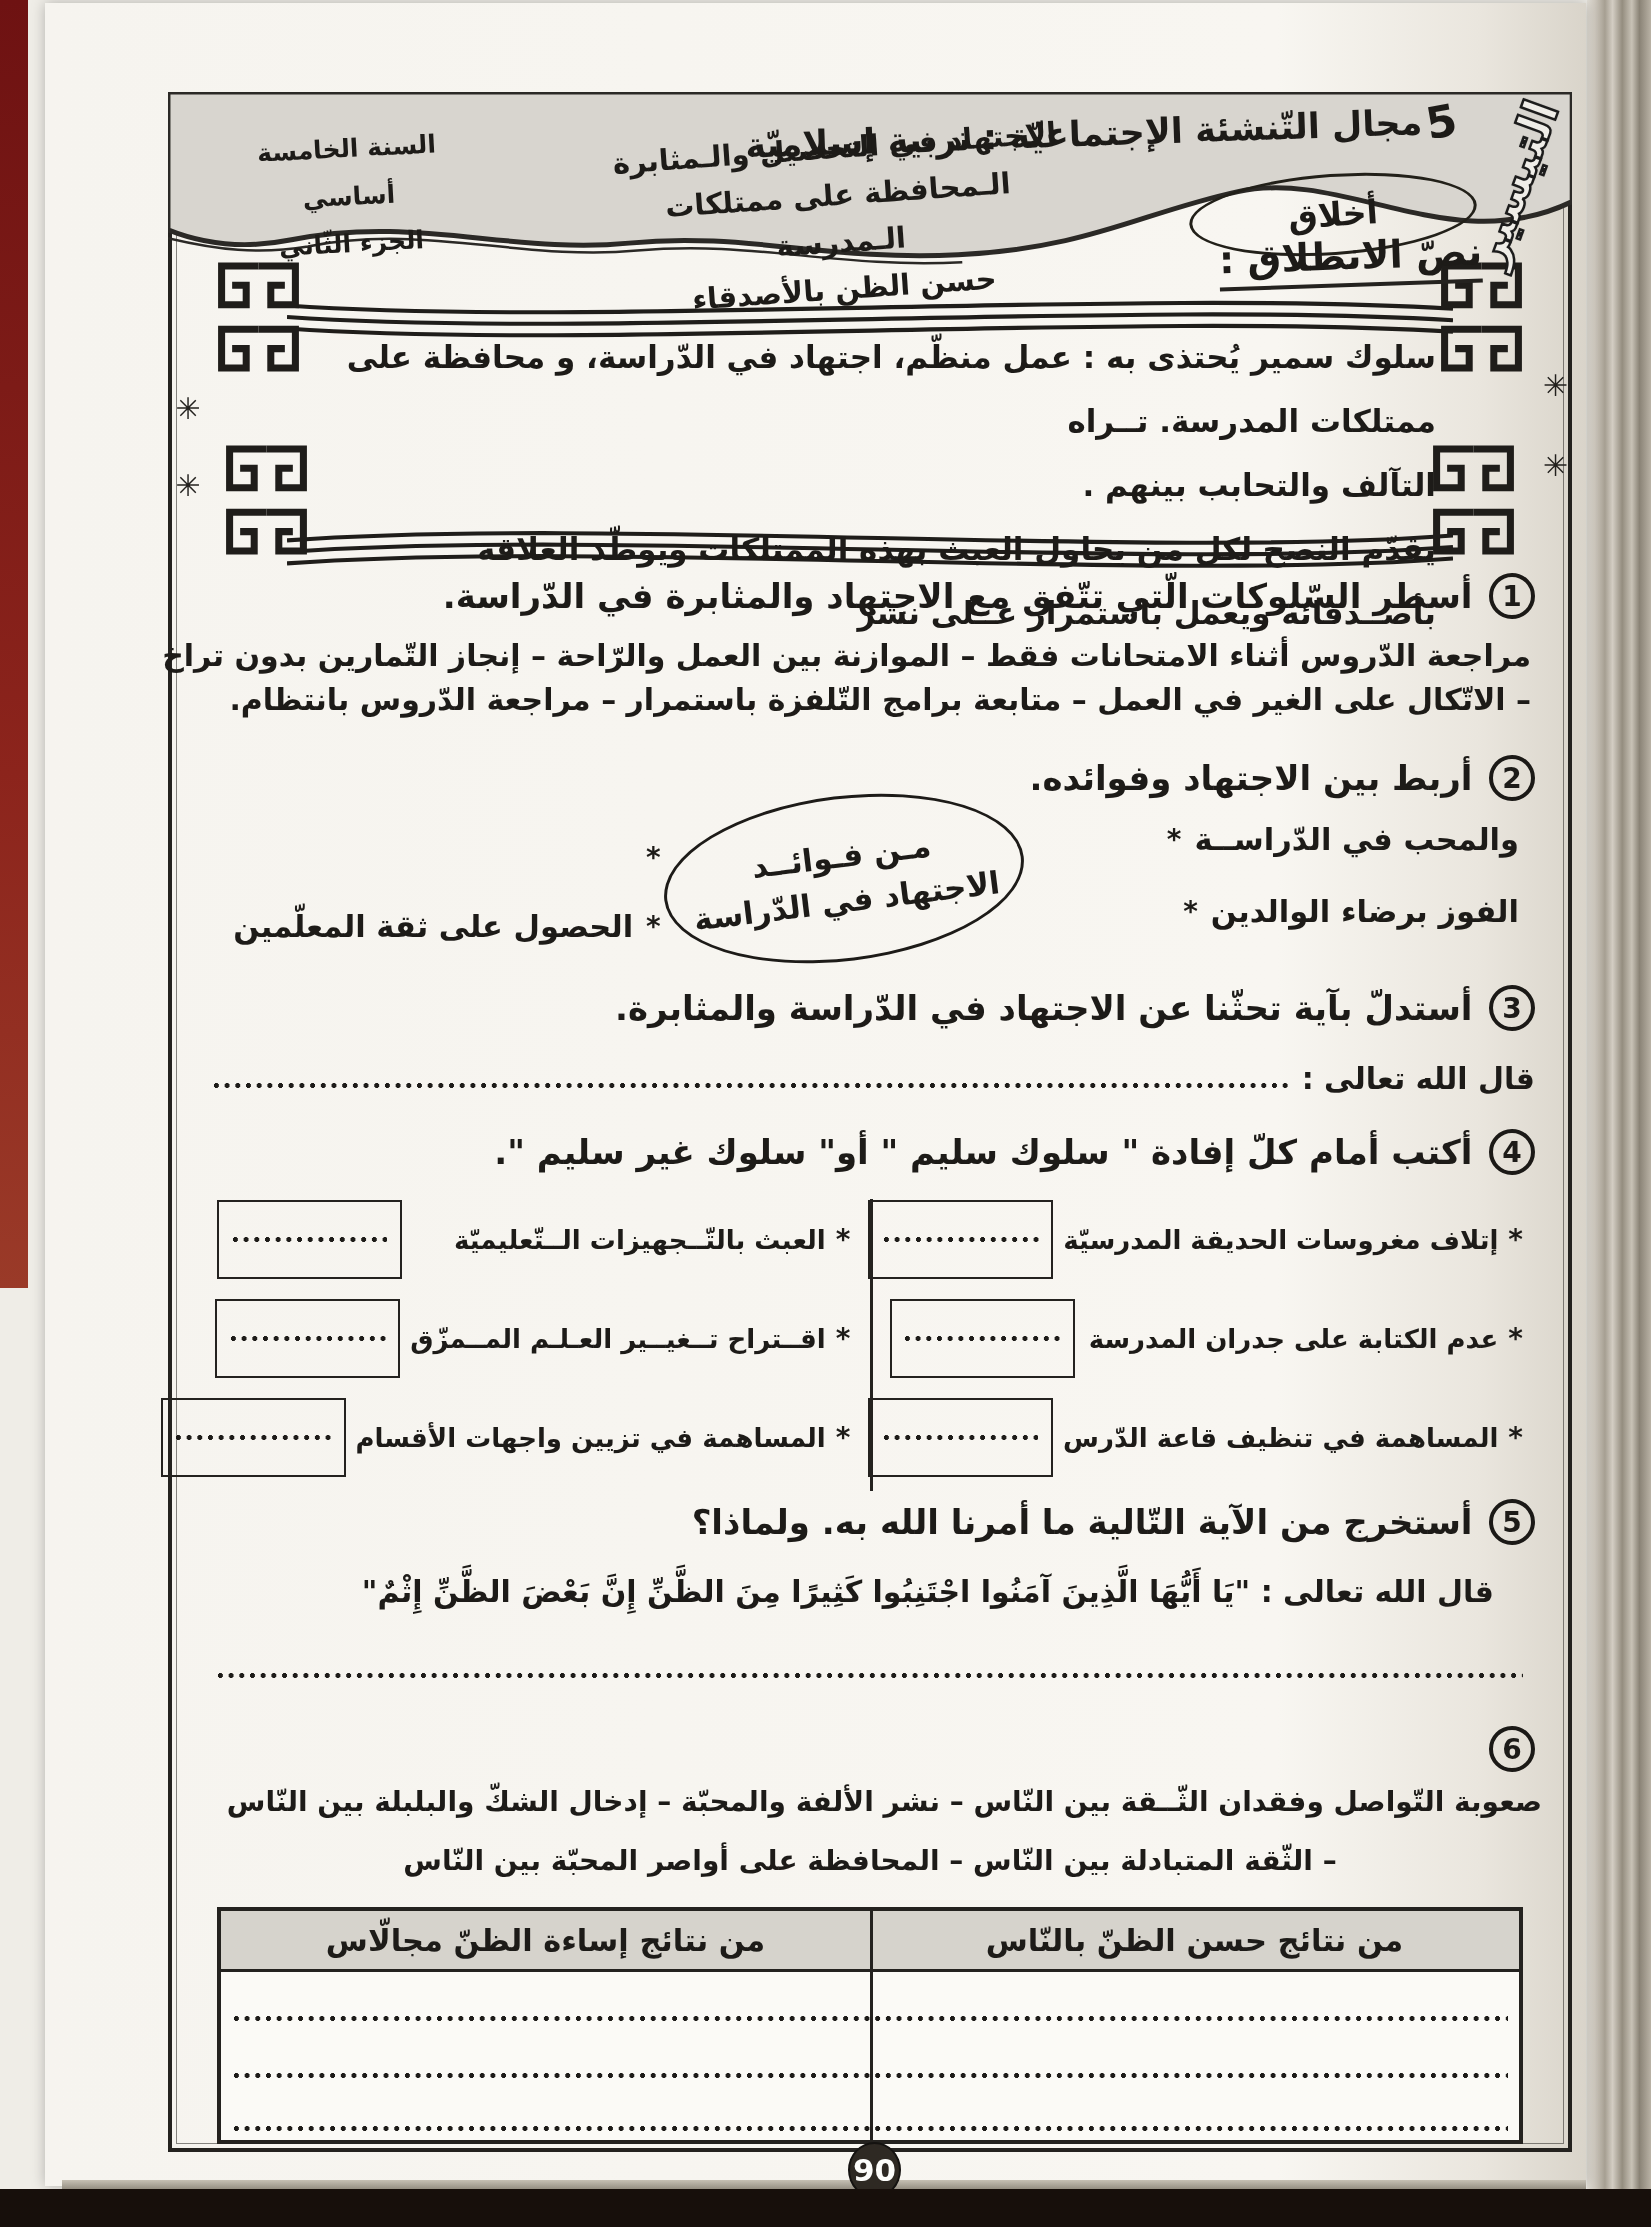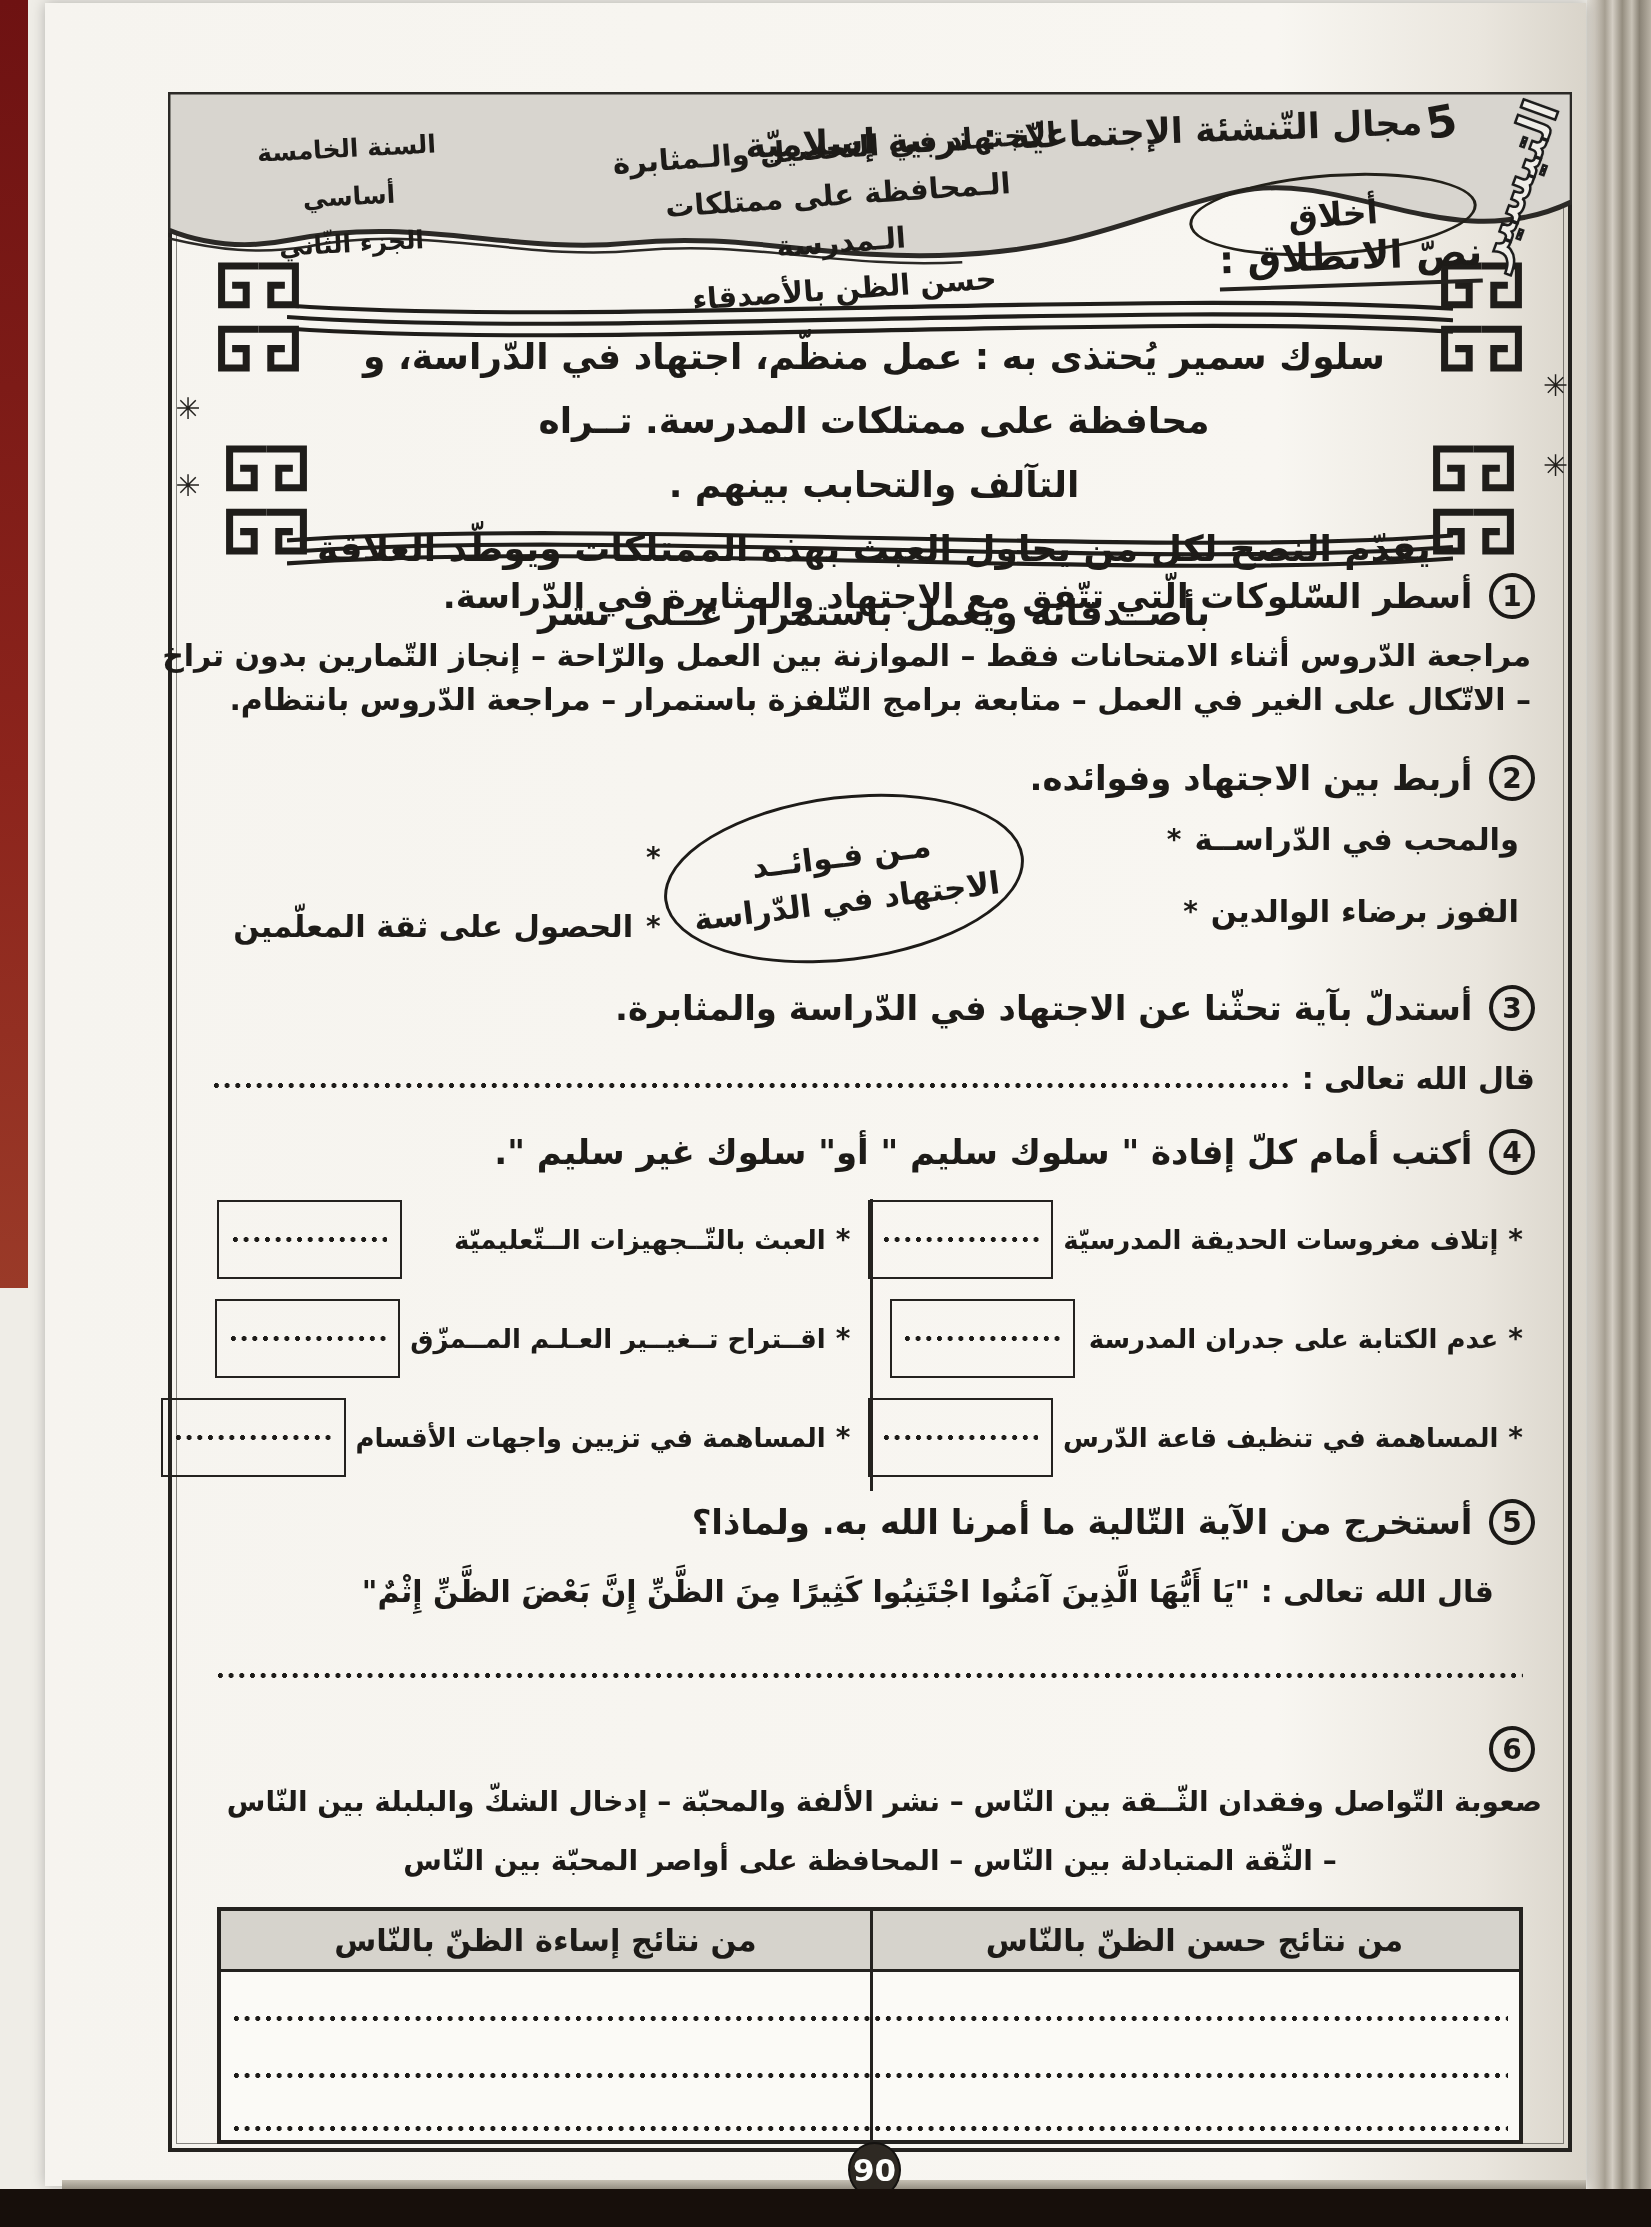--- a/index.html
+++ b/index.html
@@ -61,21 +61,21 @@
   .orn-tl { left:41px; top:163px; }
   .orn-tr { right:41px; top:163px; transform:scaleX(-1); }
   .orn-bl { left:49px; top:346px; }
   .orn-br { right:49px; top:346px; transform:scaleX(-1); }
   .flower { position:absolute; font-size:30px; font-weight:700; color:#23211e; }
   .fl-l1 { left:3.3px;  top:295px; }
   .fl-l2 { left:3.3px;  top:372px; }
   .fl-r1 { right:0px; top:272px; }
   .fl-r2 { right:0px; top:352px; }
   .intro-para { position:absolute; top:229px; right:132px; left:140px;
-    font-size:36px; font-weight:800; line-height:64px; text-align:center; }
+    font-size:31px; font-weight:800; line-height:64px; text-align:right; }
   
   .q-head { position:absolute; right:33px; display:flex; align-items:center; gap:16.5px;
     font-size:34px; font-weight:800; white-space:nowrap; }
   .q-num { width:46px; height:46px; flex:0 0 46px; border:4.1px solid #1b1916; border-radius:50%;
     display:flex; align-items:center; justify-content:center; font-size:28px; font-weight:800; }
   .q1-head { top:477px; } .q2-head { top:659px; } .q3-head { top:889px; }
   .q4-head { top:1033px; } .q5-head { top:1403px; } .q6-head { top:1630px; }
   .q1-opt1 { position:absolute; top:542px; right:37px; left:33px; font-size:30px; font-weight:700; white-space:nowrap; }
   .q1-opt2 { position:absolute; top:586px; right:37px; left:33px; font-size:30px; font-weight:700; white-space:nowrap; }
   
@@ -332,21 +332,21 @@
 
     <div class="q-head q6-head">
       <span class="q-num">6</span>
     </div>
     <div class="q6-bank1">صعوبة التّواصل وفقدان الثّــقة بين النّاس – نشر الألفة والمحبّة – إدخال الشكّ والبلبلة بين النّاس</div>
     <div class="q6-bank2">– الثّقة المتبادلة بين النّاس – المحافظة على أواصر المحبّة بين النّاس</div>
 
     <div class="t6">
       <div class="t6-head">
         <div class="t6-cell">من نتائج حسن الظنّ بالنّاس</div>
-        <div class="t6-cell">من نتائج إساءة الظنّ بالنّاس</div>
+        <div class="t6-cell">من نتائج إساءة الظنّ مجالّاس</div>
       </div>
       <div class="t6-body">
         <div class="t6-dotline t6-d1 dots"></div>
         <div class="t6-dotline t6-d2 dots"></div>
         <div class="t6-dotline t6-d3 dots"></div>
       </div>
       <div class="t6-divider"></div>
     </div>
 
   </div>

